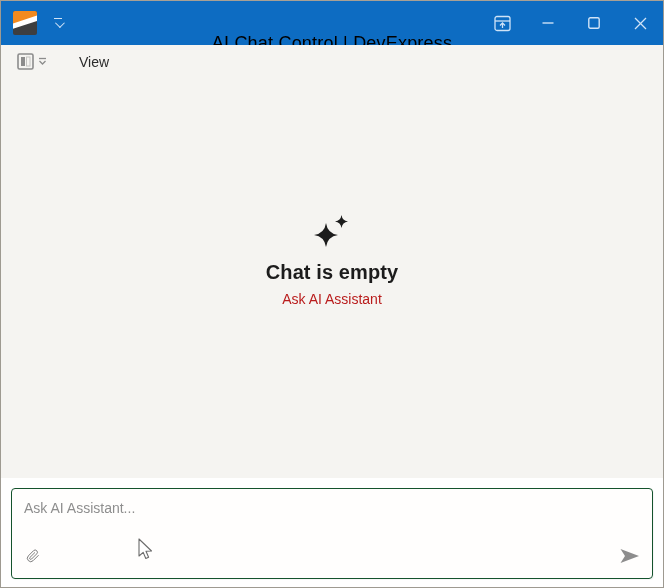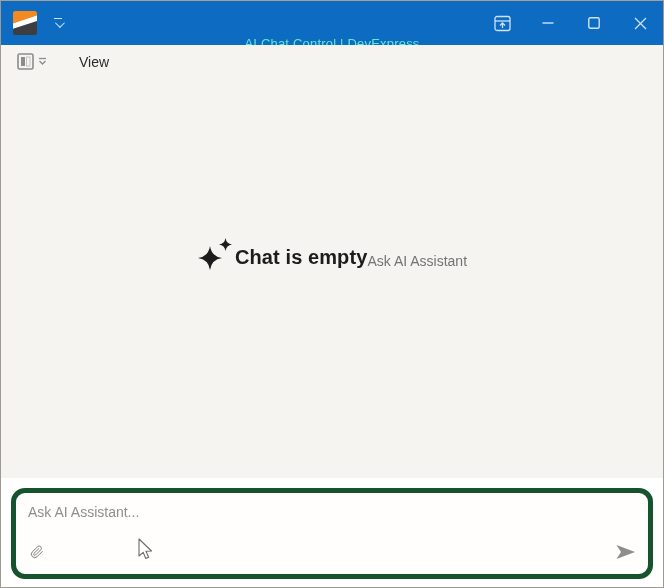--- a/index.html
+++ b/index.html
@@ -51,22 +51,22 @@
   }
   .qat-chevron .bar { width:8px; height:1.5px; background:#cfe3f7; margin-bottom:2px; }
   .qat-chevron .vee {
     width:7px; height:7px;
     border-right:1.6px solid #cfe3f7; border-bottom:1.6px solid #cfe3f7;
     transform:rotate(45deg) translateY(-2px);
   }
   .title-text {
     position:absolute; left:0; right:0; top:0; bottom:0;
     display:flex; align-items:center; justify-content:center;
-    font-size:13px; letter-spacing:.2px;
-    color:#5eead4;
+    font-size:18px; letter-spacing:.2px;
+    color:#000000;
     pointer-events:none;
     margin-top:40px;
   }
   .win-controls {
     margin-left:auto;
     display:flex; align-items:center; height:100%;
   }
   .win-btn {
     width:46px; height:100%;
     display:flex; align-items:center; justify-content:center;
@@ -90,41 +90,41 @@
   }
   
   .chat-area {
     flex:1 1 auto;
     background:#f5f4f1;
     display:flex; flex-direction:column;
     align-items:center; justify-content:center;
     position:relative;
   }
   .empty-state {
-    display:flex; flex-direction:row; align-items:center;
+    display:flex; flex-direction:column; align-items:center;
     transform:translateY(-18px);
     text-align:center;
   }
   .sparkles { margin-bottom:12px; }
   .empty-title {
     font-size:20px; font-weight:700; color:#1c1c1c;
     margin-bottom:7px;
     letter-spacing:.1px;
   }
-  .empty-subtitle { font-size:14px; color:#737373; }
+  .empty-subtitle { font-size:14px; color:#b91c1c; }
   
   .composer-region {
     flex:0 0 109px; height:109px;
     background:#ffffff;
     padding:10px 10px 8px 10px;
   }
   .composer-box {
     width:100%; height:100%;
-    border:5px solid #14532d;
-    border-radius:14px;
+    border:1px solid #14532d;
+    border-radius:4px;
     background:#fffefd;
     display:flex; flex-direction:column;
     position:relative;
     box-shadow:1px 1px 0 rgba(0,0,0,0.03);
   }
   .composer-input {
     flex:1 1 auto;
     border:none; outline:none; resize:none;
     background:transparent;
     font-family:"Liberation Sans","DejaVu Sans",sans-serif;

